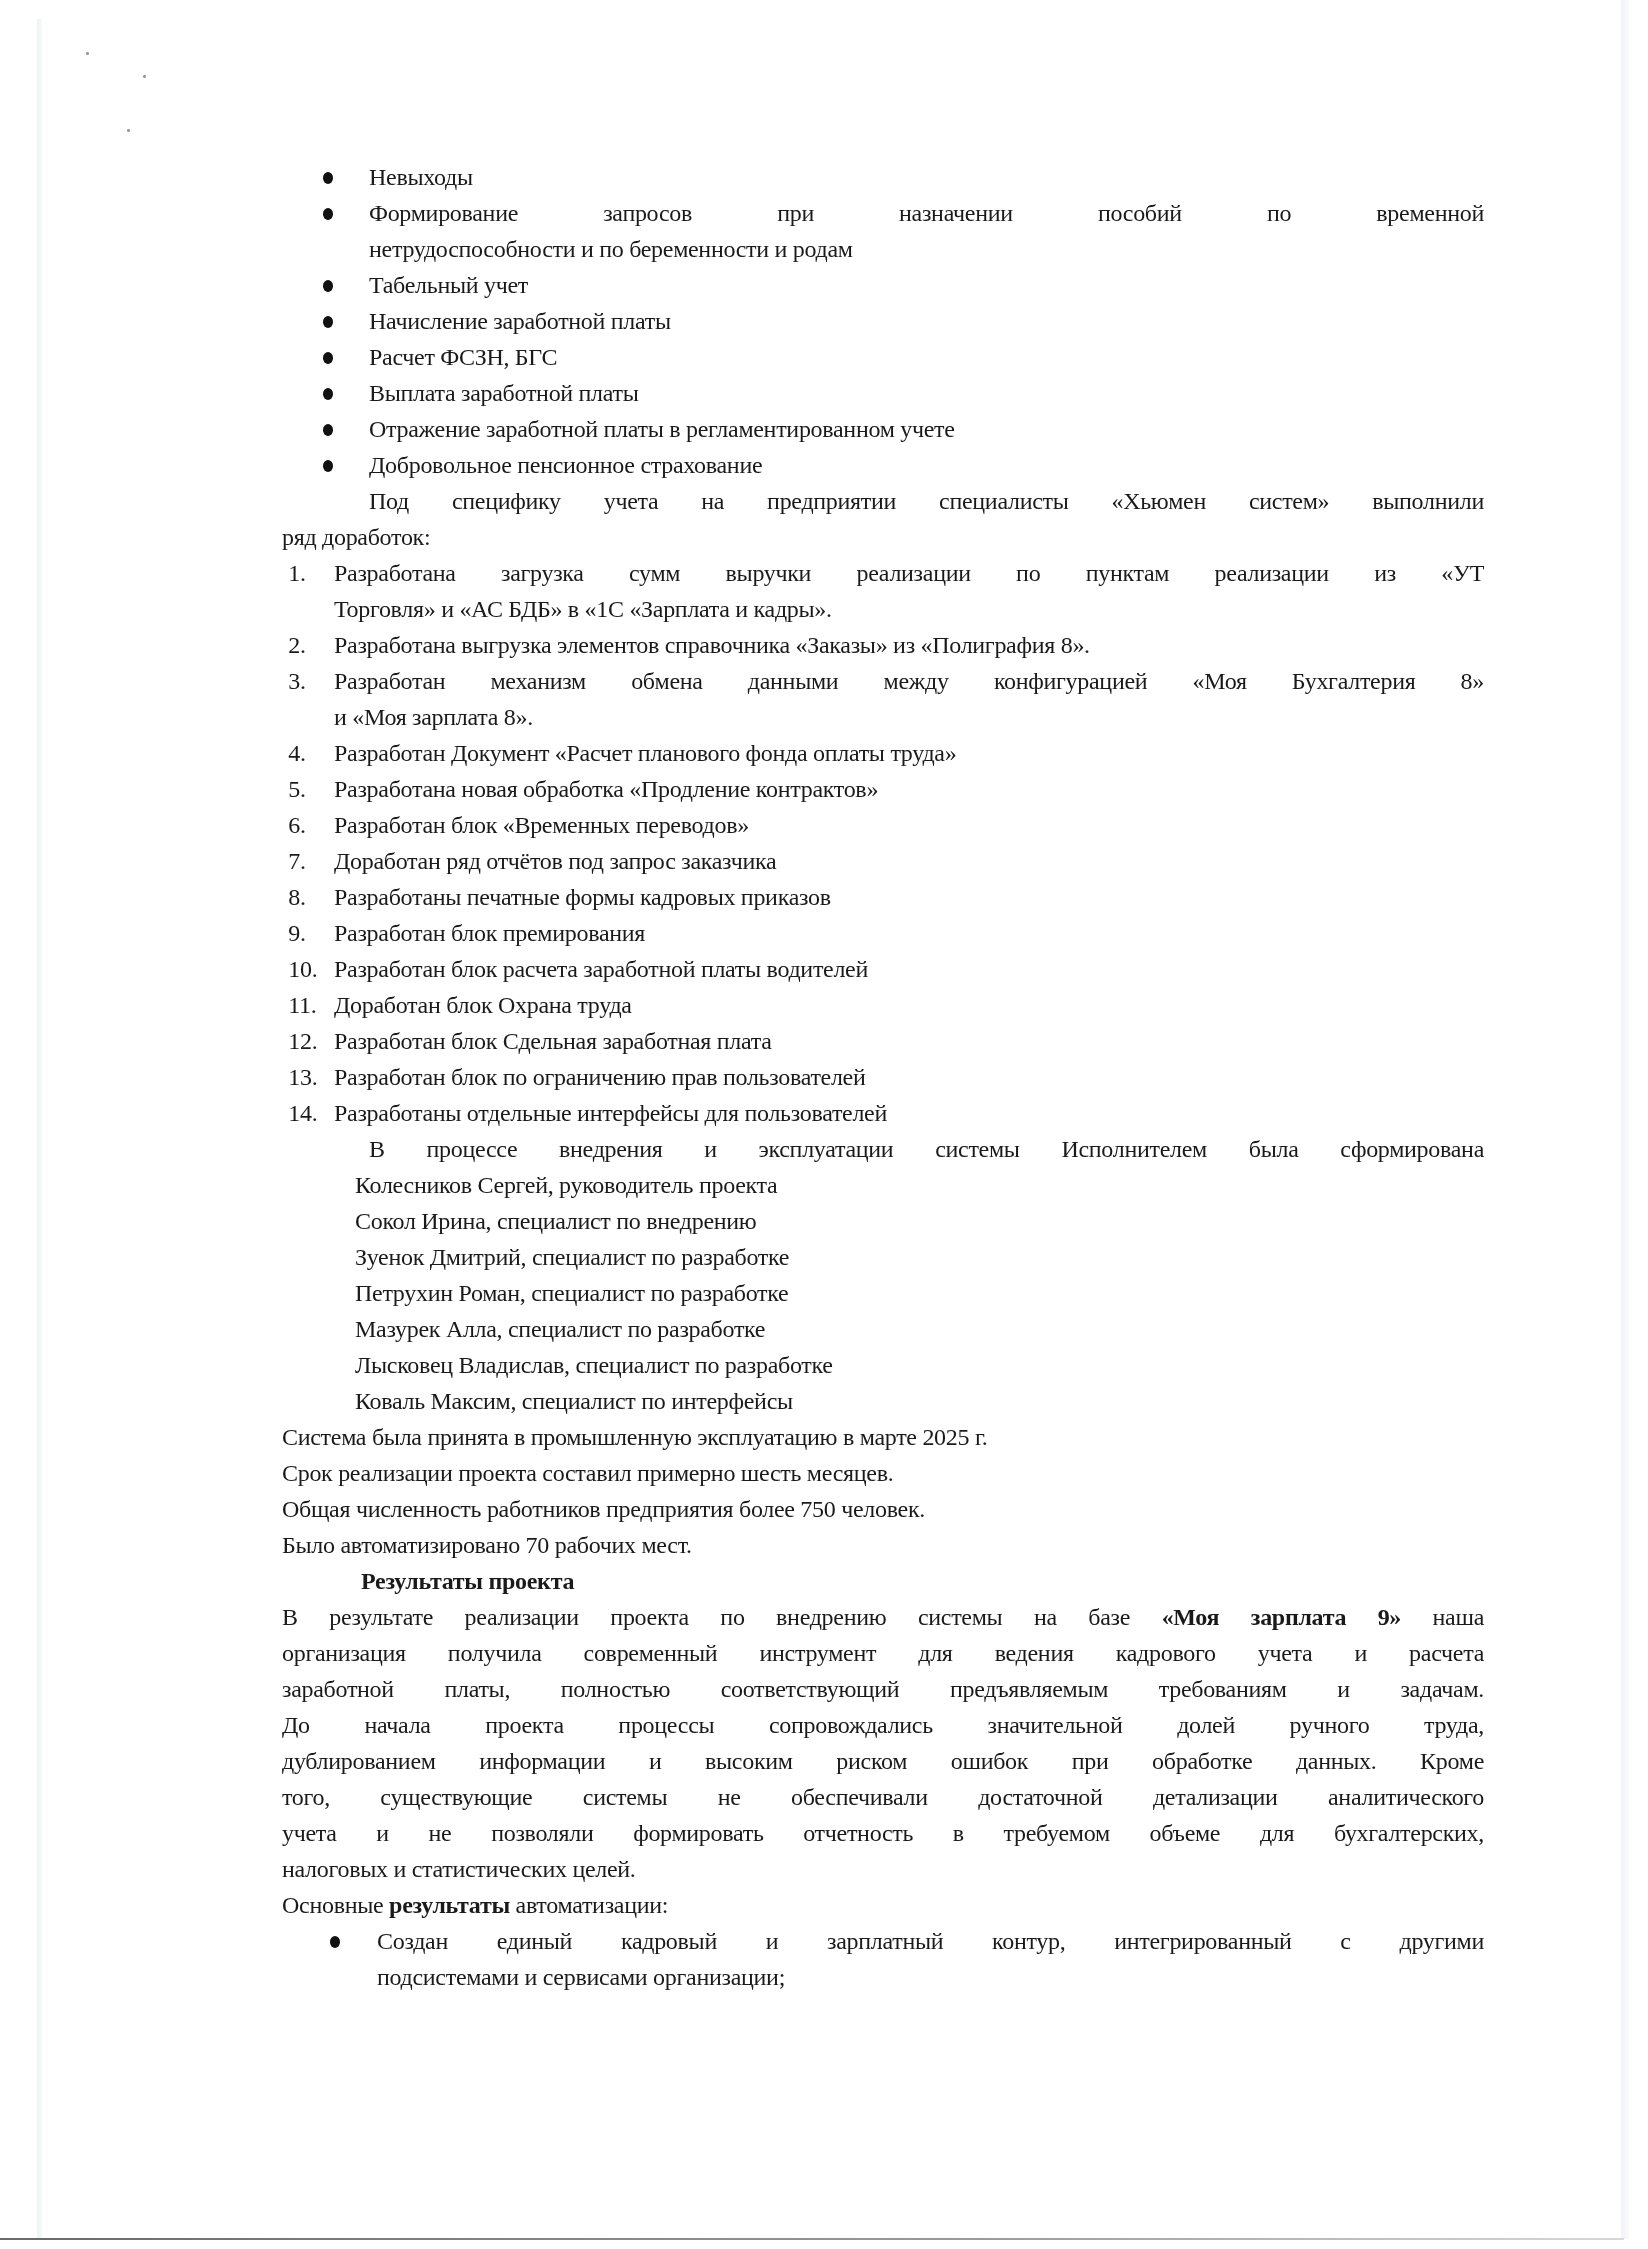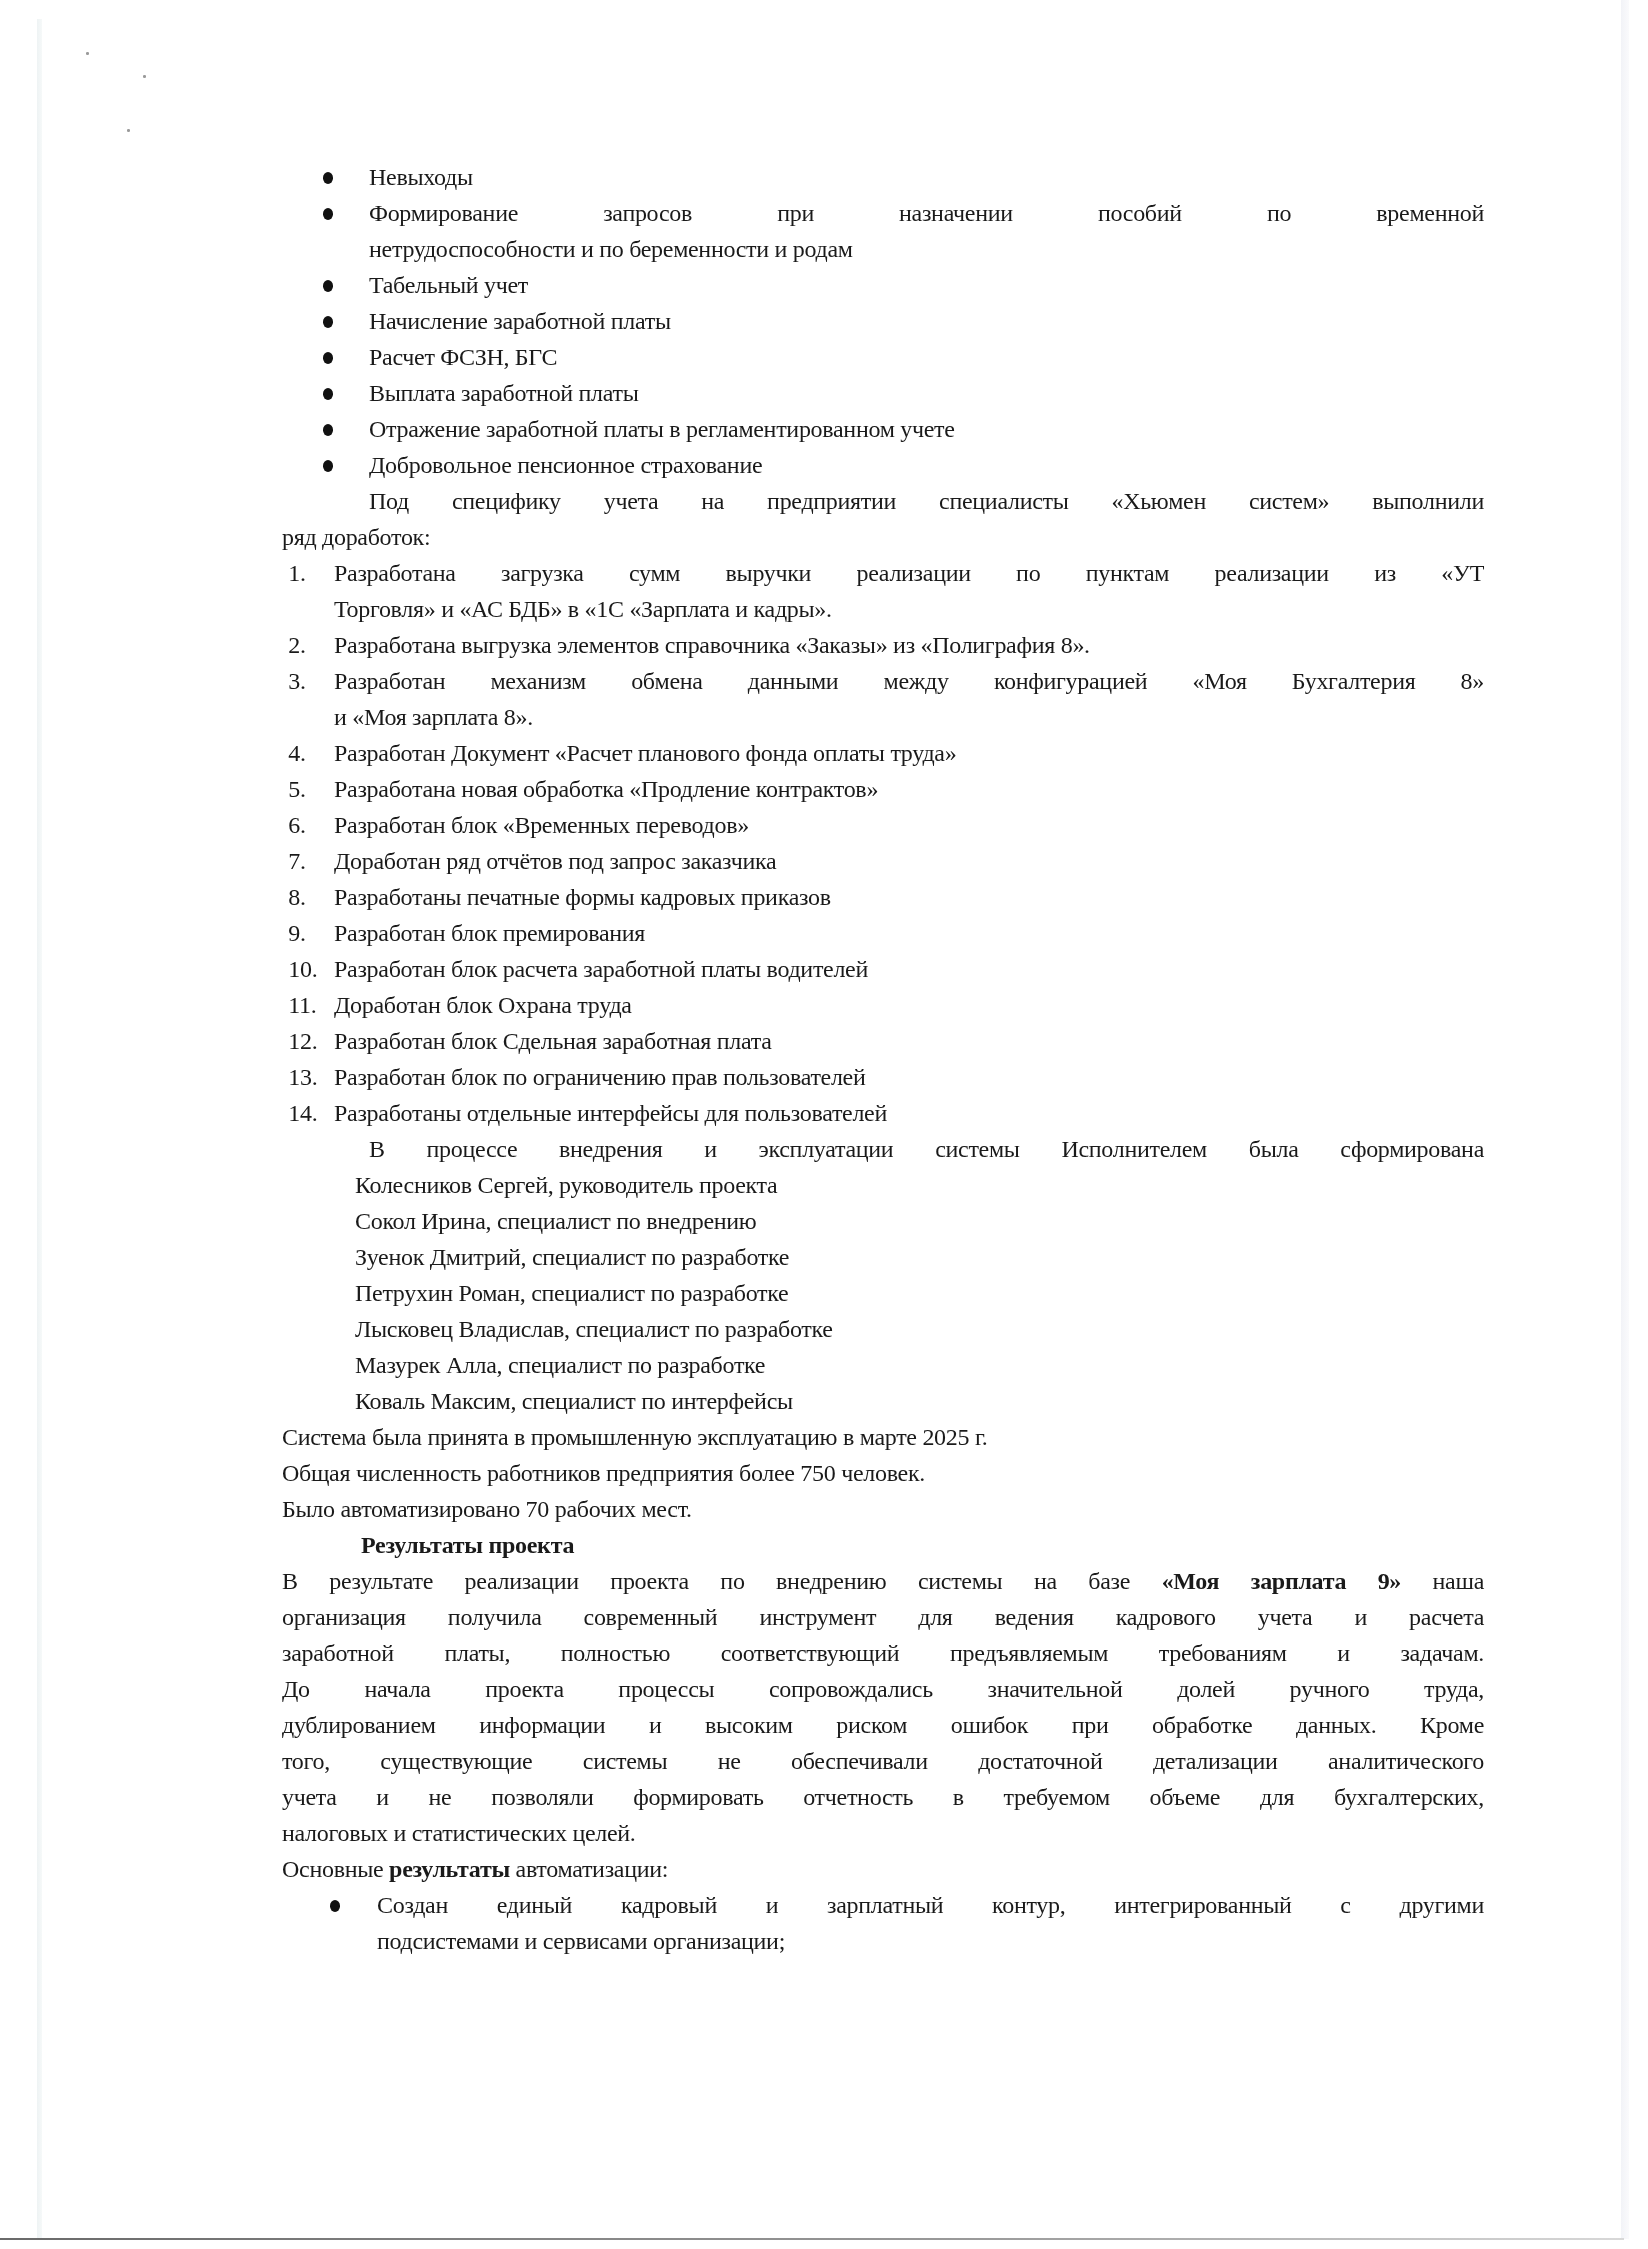--- a/index.html
+++ b/index.html
@@ -199,27 +199,28 @@
 
   <div>
     <div class="justify indent-para">В процессе внедрения и эксплуатации системы Исполнителем была сформирована</div>
   </div>
 
   <div class="team">
     <span class="member line">Колесников Сергей, руководитель проекта</span>
     <span class="member line">Сокол Ирина, специалист по внедрению</span>
     <span class="member line">Зуенок Дмитрий, специалист по разработке</span>
     <span class="member line">Петрухин Роман, специалист по разработке</span>
+    <span class="member line">Мазурек Алла, специалист по разработке</span>
     <span class="member line">Лысковец Владислав, специалист по разработке</span>
-    <span class="member line">Мазурек Алла, специалист по разработке</span>
     <span class="member line">Коваль Максим, специалист по интерфейсы</span>
   </div>
 
   <div>
     <div class="line">Система была принята в промышленную эксплуатацию в марте 2025 г.</div>
+    <div class="line">Срок реализации проекта составил примерно шесть месяцев.</div>
     <div class="line">Общая численность работников предприятия более 750 человек.</div>
     <div class="line">Было автоматизировано 70 рабочих мест.</div>
   </div>
 
   <div class="heading line">Результаты проекта</div>
 
   <div>
     <div class="justify"><span>В результате реализации проекта по внедрению системы на базе </span><span class="b">«Моя зарплата 9»</span><span> наша</span></div>
     <div class="justify">организация получила современный инструмент для ведения кадрового учета и расчета</div>
     <div class="justify">заработной платы, полностью соответствующий предъявляемым требованиям и задачам.</div>

